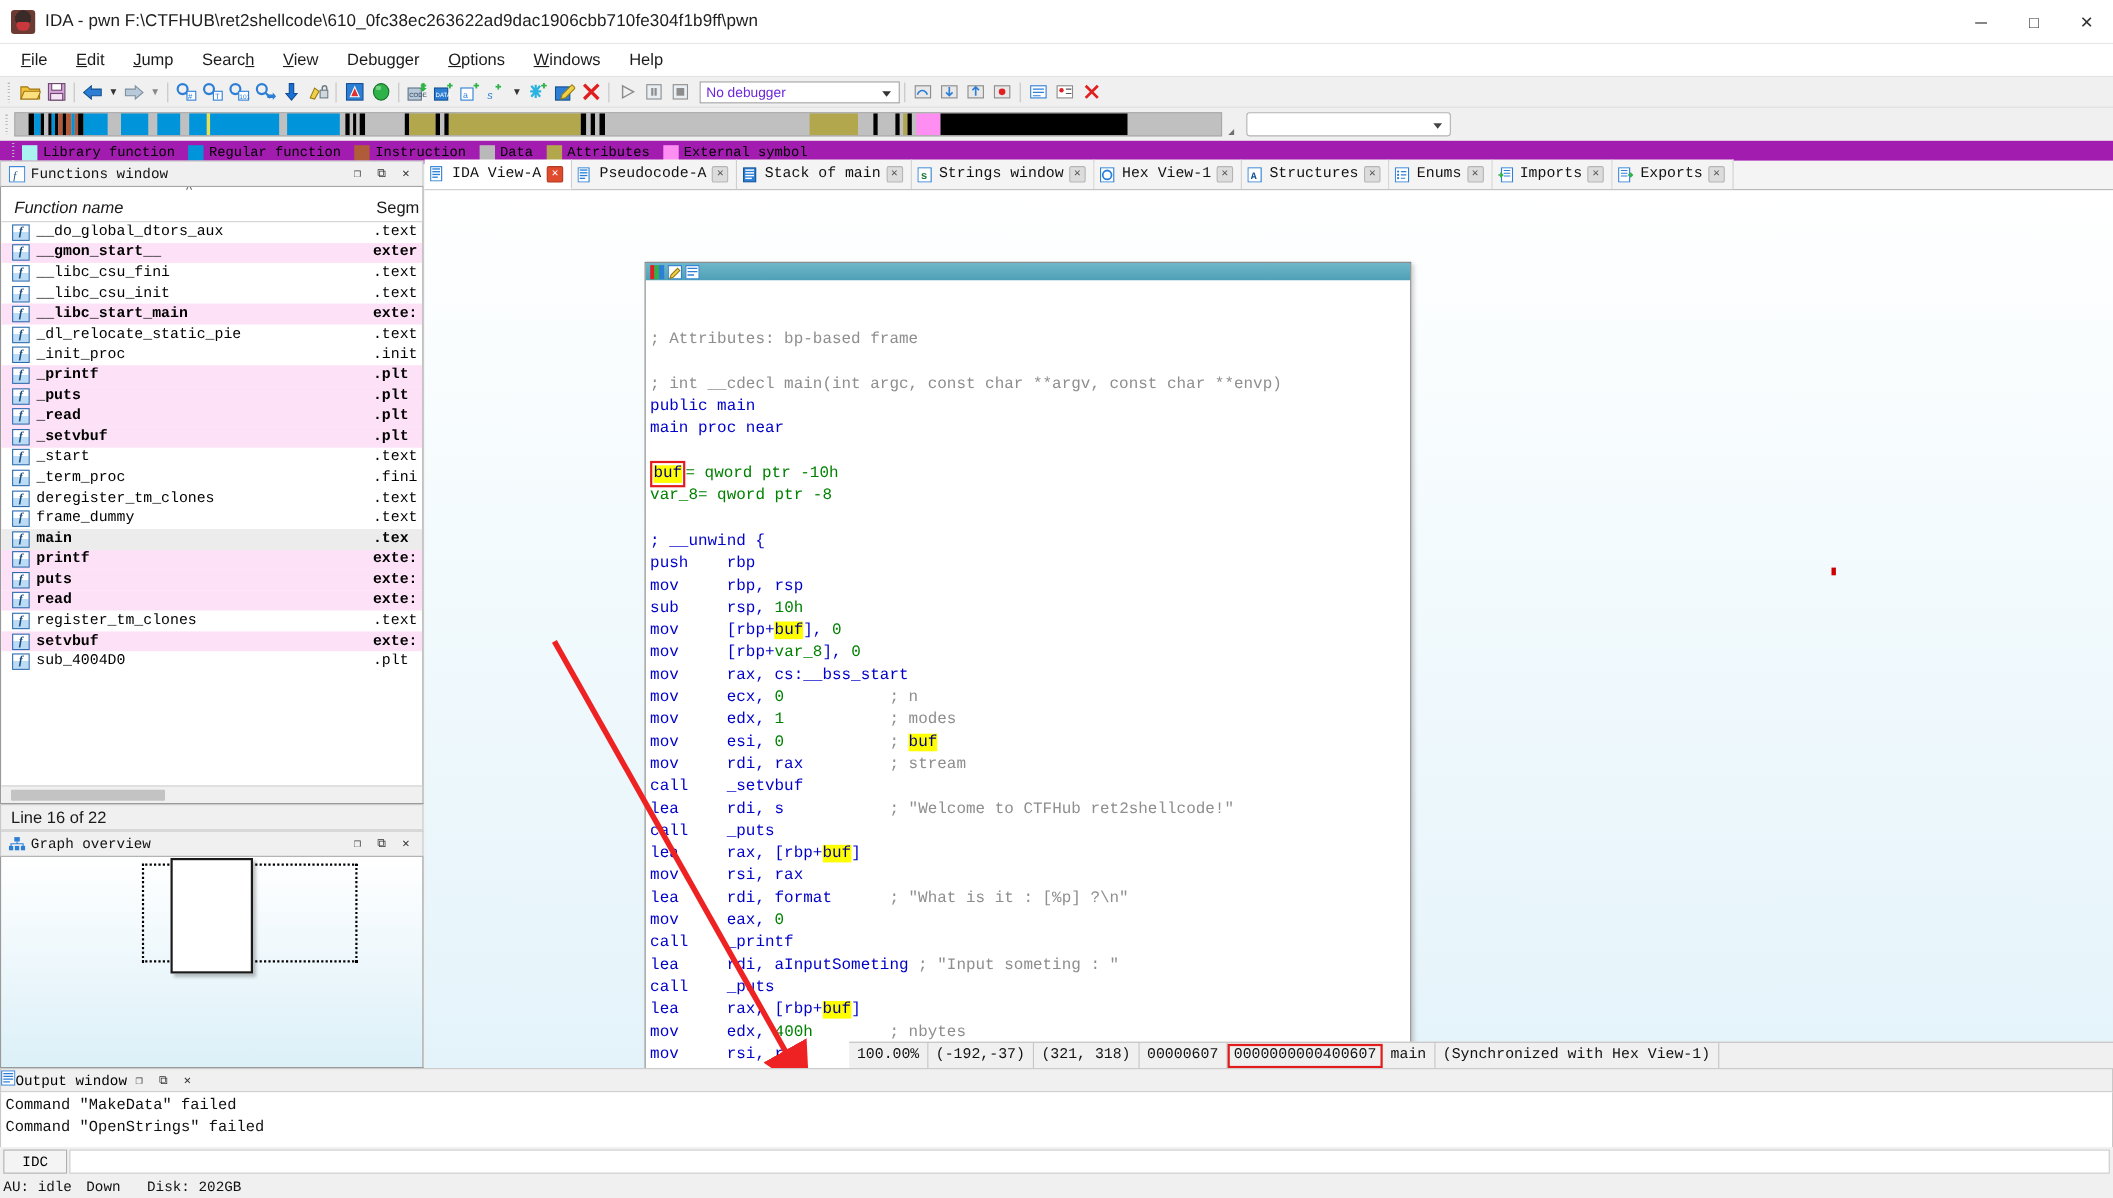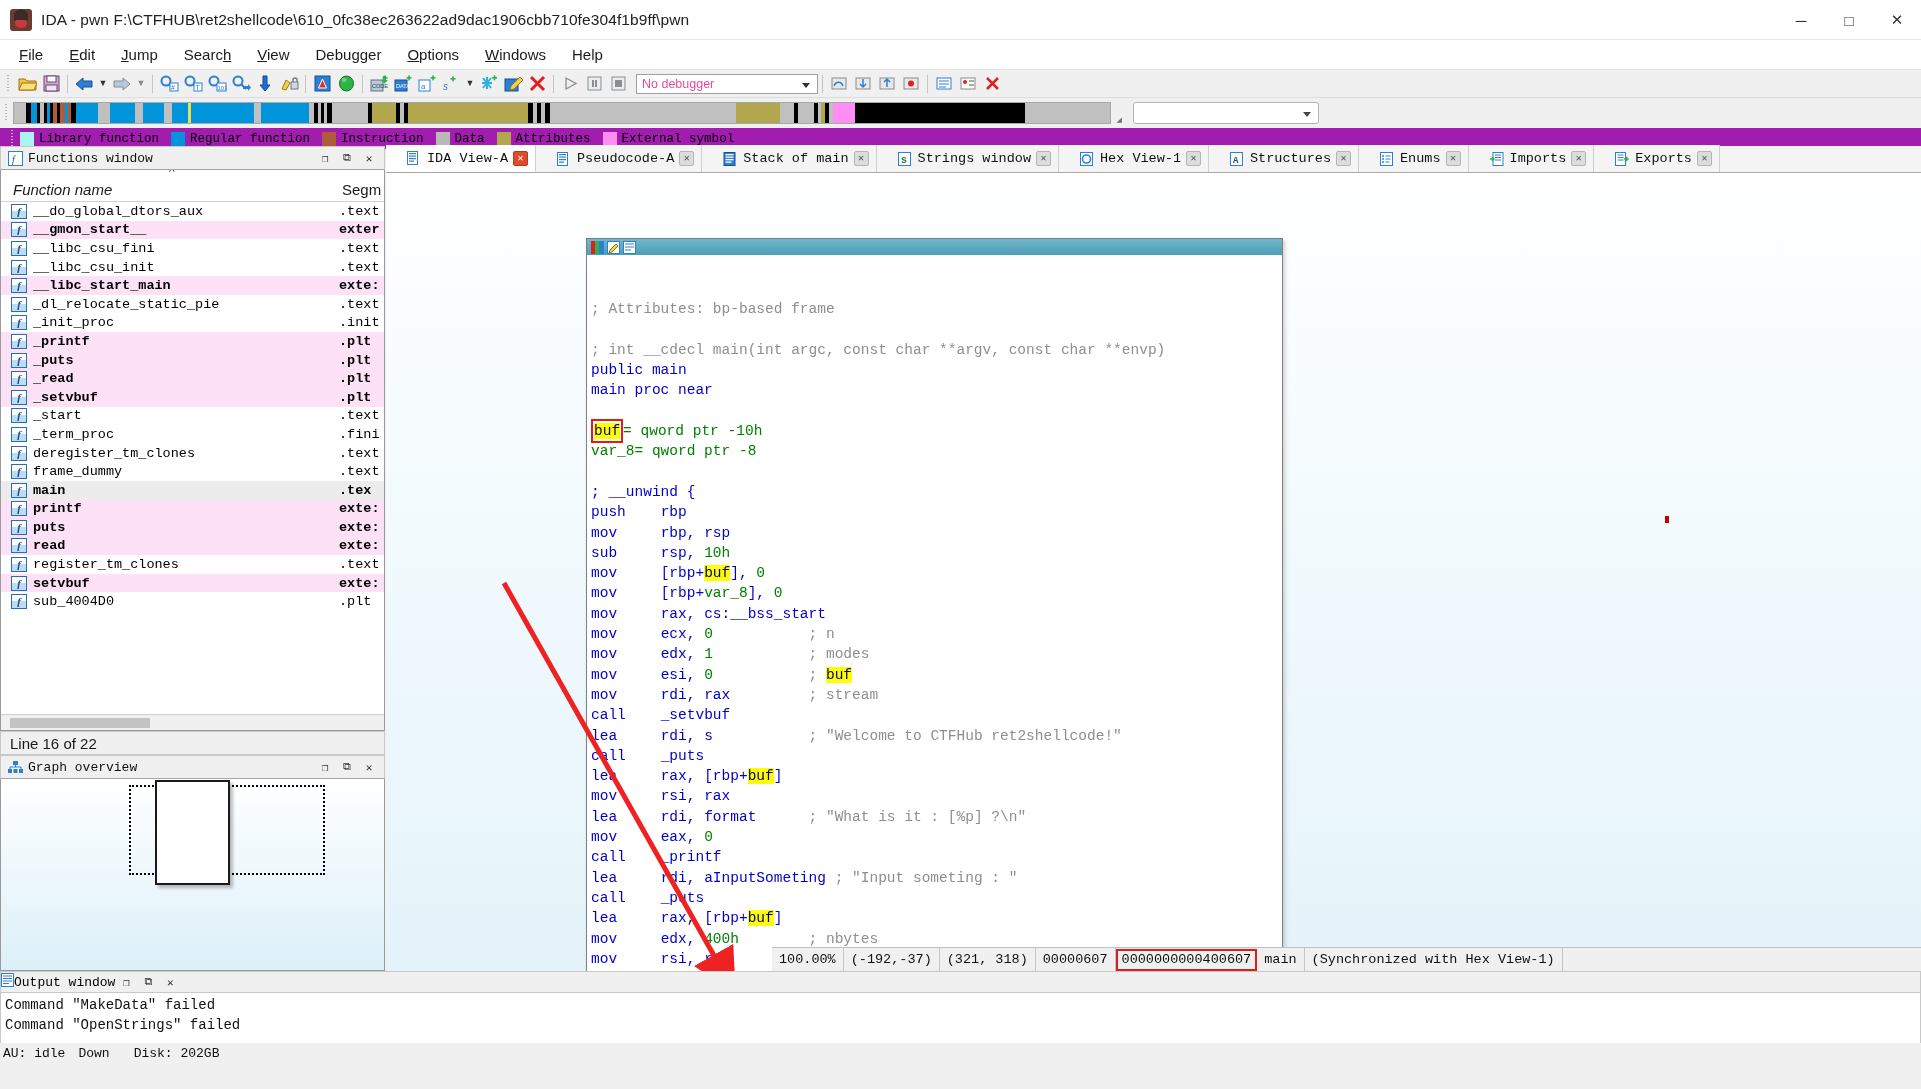--- a/index.html
+++ b/index.html
@@ -57,21 +57,21 @@
     background: repeating-linear-gradient(to bottom,#b9b9b9 0 1px,transparent 1px 3px);
   }
   .tb-ico {
     width: 22px; height: 22px; margin: 0 1px; flex: none;
     display: flex; align-items: center; justify-content: center;
     font-size: 13px; line-height: 1; position: relative;
   }
   .tb-sep { width: 1px; height: 18px; background: #c4c4c4; margin: 0 4px; flex:none; }
   .dbg-select {
     height: 20px; width: 182px; margin-left: 6px; background: #fff;
-    border: 1px solid #a0a0a0; font-size: 12.5px; color: #ec4899;
+    border: 1px solid #a0a0a0; font-size: 12.5px; color: #6d28d9;
     display: flex; align-items: center; padding-left: 5px; position: relative;
   }
   .dbg-select::after{
     content:""; position:absolute; right:7px; top:8px;
     border-left:4px solid transparent;border-right:4px solid transparent;border-top:5px solid #333;
   }
 
   
   .navband-row { height: 30px; background: #f0f0f0; display: flex; align-items: center; }
   .navband-grip { width: 8px; height: 22px; position: relative; flex:none; margin-left:3px;}
@@ -182,21 +182,21 @@
     background: #fff; border: 2px solid #1a1a1a; box-shadow: 3px 3px 3px rgba(0,0,0,.25);
   }
 
   
   .maincol { position: absolute; left: 386px; right: 0; top: 0; bottom: 0; }
   .tabbar {
     height: 27px; background: #f4f4f4; display: flex; align-items: flex-end;
     border-bottom: 1px solid #a9a9a9;
   }
   .tab {
-    height: 27px; display: flex; align-items: center; padding: 0 7px 0 20px;
+    height: 27px; display: flex; align-items: center; padding: 0 7px 0 4px;
     font-family: "Liberation Mono", monospace; font-size: 13.5px; color: #111;
     border-right: 1px solid #cfcfcf; background: #f4f4f4; gap: 5px;
   }
   .tab.active { background: #ffffff; border-bottom: 1px solid #fff; }
   .tab-ico { width: 16px; height: 16px; flex: none; display:flex; align-items:center;justify-content:center; font-size:11px;}
   .tab-x {
     width: 15px; height: 15px; flex: none; font-size: 10px; line-height: 13px; text-align: center;
     border: 1px solid #b5b5b5; background: #dcdcdc; color: #555; border-radius: 2px;
   }
   .tab.active .tab-x { background: #e04b2d; color: #fff; border-color: #b03a22; }
@@ -928,18 +928,22 @@
     <div class="ph-btns">
       <div class="ph-btn">❐</div>
       <div class="ph-btn">⧉</div>
       <div class="ph-btn">✕</div>
     </div>
   </div>
   <div class="out-body">
     <div>Command "MakeData" failed</div>
     <div>Command "OpenStrings" failed</div>
   </div>
+  <div class="idc-row">
+    <div class="idc-btn">IDC</div>
+    <div class="idc-input"></div>
+  </div>
   <div class="statusbar">
     <div class="sb-cell">AU: idle</div>
     <div class="sb-cell">Down</div>
     <div class="sb-cell sp">Disk: 202GB</div>
   </div>
 </div>
 
 </body></html>

